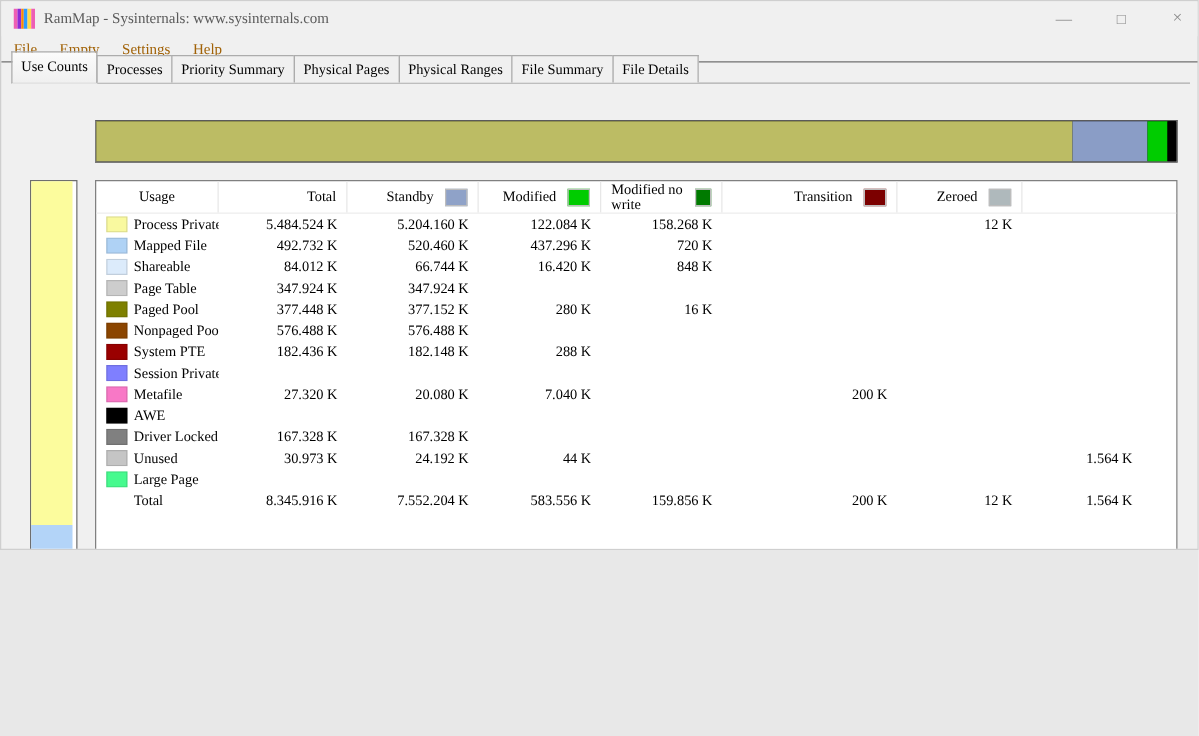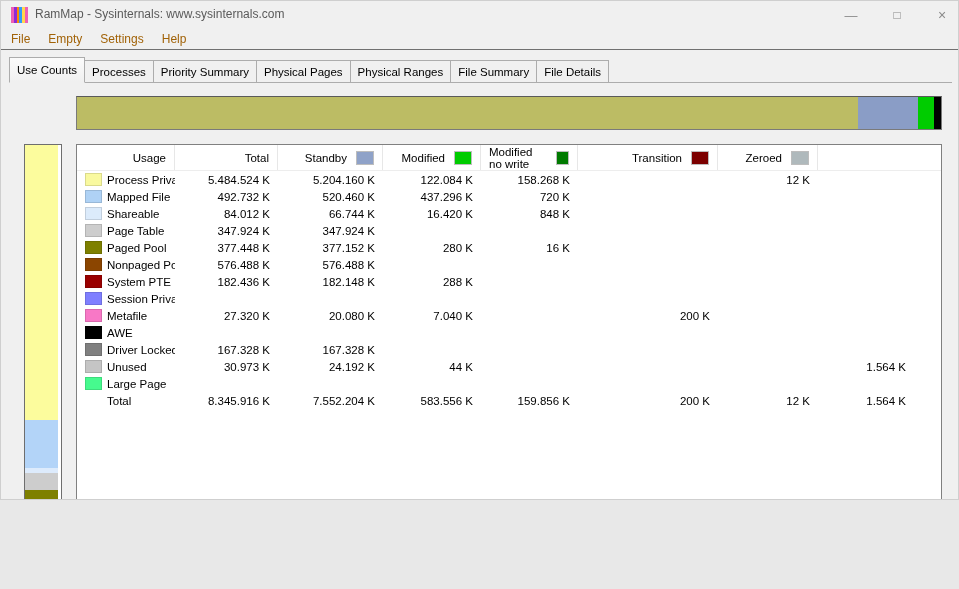--- a/index.html
+++ b/index.html
@@ -1,53 +1,53 @@
 <!DOCTYPE html>
 <html><head>
 <meta charset="utf-8">
 <style>
   * { margin:0; padding:0; box-sizing:border-box; }
   html,body { background:#e8e8e8; }
   #root {
-    position:relative; width:959px; height:500px;
+    position:relative; width:959px; height:440px;
     background:#f0f0f0; border:1px solid #cfcfcf;
-    font-family:Liberation Sans, sans-serif;
+    font-family:Liberation Serif, serif;
     color:#000; overflow:hidden;
   }
   
   .titlebar { position:absolute; left:0; top:0; width:959px; height:28px; background:#f0f0f0; }
   .app-icon { position:absolute; left:10px; top:6px; width:17px; height:16px; display:flex; }
   .app-icon span { flex:1 1 auto; height:100%; }
   .title-text { position:absolute; left:34px; top:6px; font-size:12px; color:#5a5a5a; white-space:nowrap; }
   .winbtn { position:absolute; top:0; width:34px; height:28px; display:flex; align-items:center; justify-content:center; color:#8a8a8a; font-size:13px; }
   .winbtn.min { left:833px; }
   .winbtn.max { left:879px; font-size:12px; }
   .winbtn.close { left:924px; font-size:14px; }
   
   .menubar { position:absolute; left:0; top:28px; width:959px; height:20px; display:flex; gap:14px; padding-left:8px; align-items:center; }
   .menu-item { font-size:12px; color:#a16207; padding:2px 2px; }
   .client-sep { position:absolute; left:0; top:48px; width:959px; height:1px; background:#707070; }
   
-  .tabstrip { position:absolute; left:8px; top:56px; width:943px; height:26px; border-bottom:1px solid #acacac; display:flex; align-items:flex-end; }
+  .tabstrip { position:absolute; left:8px; top:40px; width:943px; height:26px; border-bottom:1px solid #acacac; display:flex; align-items:flex-end; }
   .tab { height:22px; padding:0 7px; display:flex; align-items:center; font-size:11.5px; background:#f0f0f0; border:1px solid #acacac; border-bottom:none; margin-left:-1px; white-space:nowrap; position:relative; }
   .tab:first-child { margin-left:0; }
   .tab.active { height:26px; margin-bottom:-1px; background:linear-gradient(#fbfbfb,#f0f0f0); z-index:2; border-bottom:1px solid #f0f0f0; }
   
   .hbar { position:absolute; left:75px; top:95px; width:866px; height:34px; border:1px solid #7a7a7a; border-top-color:#5a5a5a; background:#000; display:flex; }
   .hbar .seg { height:100%; }
   
   .vbar { position:absolute; left:23px; top:143px; width:38px; height:424px; border:1px solid #6e6e6e; background:#ffffff; padding:0 3px 3px 0; }
   .vbar-inner { width:100%; height:100%; display:flex; flex-direction:column; }
   .vbar-inner .seg { width:100%; }
   
   .panel { position:absolute; left:75px; top:143px; width:866px; height:420px; background:#ffffff; border:1px solid #808080; }
   .grid-row { display:grid; grid-template-columns:98px 103px 105px 98px 97px 140px 100px 96px 1fr; align-items:center; }
   .thead { height:26px; border-bottom:1px solid #ededed; }
   .hcell { height:100%; display:flex; align-items:center; font-size:11.5px; border-right:1px solid #e7e7e7; padding:0 8px; }
-  .hcell.first { justify-content:flex-end; }
+  .hcell.first { justify-content:center; }
   .hcell.num { justify-content:flex-end; gap:9px; }
   .hcell.filler { border-right:none; }
   .hswatch { width:18px; height:14px; display:inline-block; border:1px solid #bdbdbd; }
   .trow { height:17px; font-size:11.5px; }
   .cell { padding:0 8px; white-space:nowrap; overflow:hidden; }
   .cell.num { text-align:right; }
   .cell.usage { display:flex; align-items:center; padding:0; }
   .swatch { width:17px; height:13px; margin-left:8px; margin-right:5px; flex:0 0 17px; border:1px solid rgba(0,0,0,0.12); }
   .total-label { padding-left:30px; }
   

